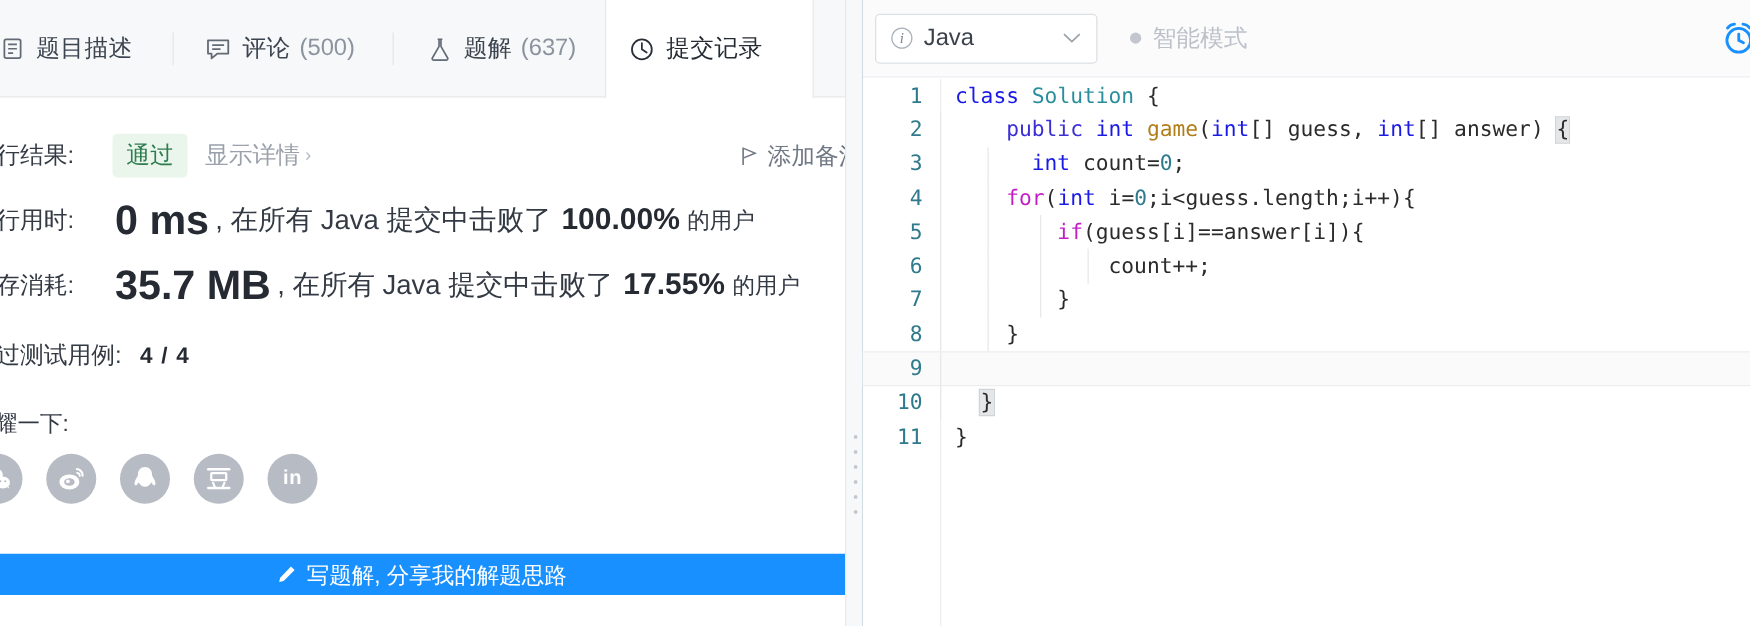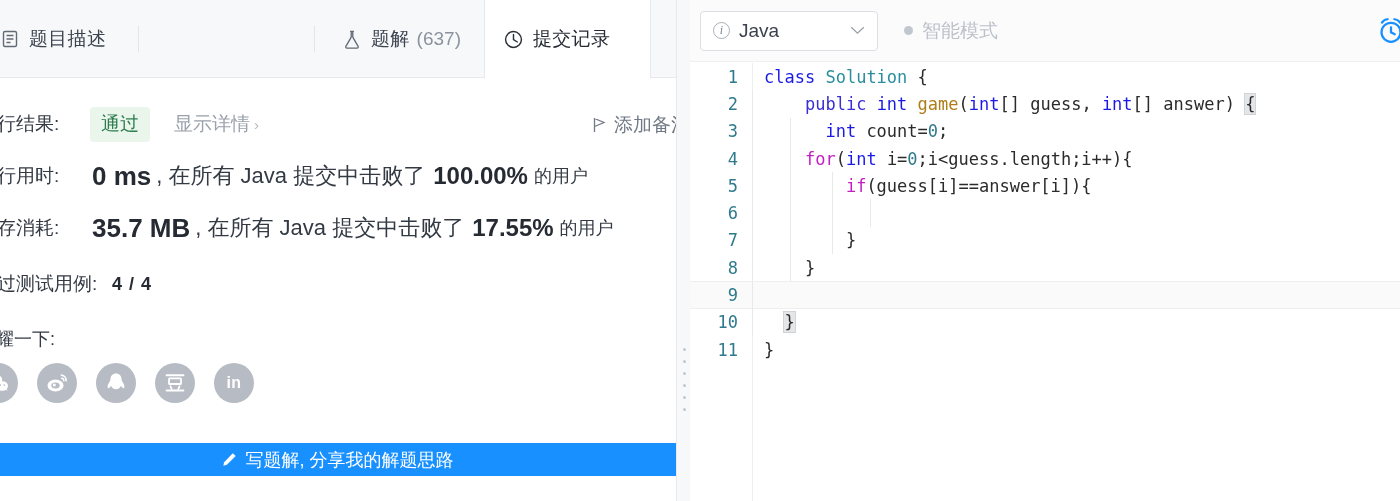--- a/index.html
+++ b/index.html
@@ -59,32 +59,32 @@
     width: 104px; margin-left: -22px;
     white-space: nowrap; flex: none;
   }
   .row1 { margin-top: 22px; position: relative; }
   .badge-pass {
     background: #eaf5ec; color: #2e7d4f;
     font-size: 19px; padding: 4px 11px 5px; border-radius: 4px;
     margin-left: 8px;
   }
   .show-detail {
-    font-size: 19px; color: #9aa1ab; margin-left: 24px; cursor: pointer;
+    font-size: 19px; color: #9aa1ab; margin-left: 14px; cursor: pointer;
     display: flex; align-items: center; gap: 4px;
   }
   .show-detail .chev { font-size: 15px; color:#b4bac2; }
   .add-note {
     position: absolute; right: -14px; top: 11px;
     display: flex; align-items: center; gap: 7px;
     font-size: 19px; color: #707985; cursor: pointer; white-space: nowrap;
   }
 
   .metric-row { margin-top: 6px; }
-  .m-big { font-size: 26px; font-weight: bold; color: #262b33; margin-left: 10px; white-space:nowrap;}
+  .m-big { font-size: 33px; font-weight: bold; color: #262b33; margin-left: 10px; white-space:nowrap;}
   .m-mid { font-size: 22px; color: #333a44; margin-left: 5px; white-space:nowrap;}
   .m-pct { font-size: 24px; font-weight: bold; color: #262b33; margin: 0 6px 0 8px; white-space:nowrap;}
   .m-tail { font-size: 18px; color:#333a44; white-space:nowrap;}
 
   .cases-row { margin-top: 10px; }
   .cases-label { width: 124px !important; }
   .cases-val { font-size: 18px; font-weight: bold; color:#262b33; margin-left: 10px; letter-spacing:1px;}
 
   .brag-label {
     margin-top: 20px; margin-left: -22px;
@@ -208,20 +208,30 @@
         <div class="tab" style="left: -18px; width: 150px;">
           <span class="tab-icon">
             <svg width="20" height="20" viewBox="0 0 20 20">
               <rect x="3.5" y="2.5" width="13" height="15" rx="1.5" fill="none" stroke="#626a76" stroke-width="1.4"></rect>
               <path d="M6.5 6.5h7M6.5 10h7M6.5 13.5h4" stroke="#626a76" stroke-width="1.3"></path>
             </svg>
           </span>
           <span class="tlabel">题目描述</span>
         </div>
         <div class="tab-sep" style="left: 138px;"></div>
+        <div class="tab" style="left: 146px; width: 162px;">
+          <span class="tab-icon">
+            <svg width="21" height="21" viewBox="0 0 22 22">
+              <path d="M2.5 3.5h17v11h-9l-5 4v-4h-3z" fill="none" stroke="#626a76" stroke-width="1.5" stroke-linejoin="round"></path>
+              <path d="M6 7.5h10M6 10.8h7" stroke="#626a76" stroke-width="1.4"></path>
+            </svg>
+          </span>
+          <span class="tlabel">评论</span>
+          <span class="tcount">(500)</span>
+        </div>
         <div class="tab-sep" style="left: 314px;"></div>
         <div class="tab" style="left: 324px; width: 146px;">
           <span class="tab-icon">
             <svg width="20" height="21" viewBox="0 0 20 22">
               <path d="M8 2.5h4M9.2 2.5v6L3.6 18.2a1.2 1.2 0 0 0 1 1.8h10.8a1.2 1.2 0 0 0 1-1.8L10.8 8.5v-6" fill="none" stroke="#626a76" stroke-width="1.4" stroke-linejoin="round"></path>
             </svg>
           </span>
           <span class="tlabel">题解</span>
           <span class="tcount">(637)</span>
         </div>
@@ -398,20 +408,21 @@
             <span class="ind" style="left:100px"></span>
             <span class="ind" style="left:142px"></span>
             <span class="ctext"><span class="plain">        </span><span class="k-flow">if</span><span class="plain">(guess[i]==answer[i]){</span></span>
           </div>
           <div class="cline">
             <span class="lnum">6</span>
             <span class="ind" style="left:62px"></span>
             <span class="ind" style="left:100px"></span>
             <span class="ind" style="left:142px"></span>
             <span class="ind" style="left:180px"></span>
+            <span class="ctext"><span class="plain">            count++;</span></span>
           </div>
           <div class="cline">
             <span class="lnum">7</span>
             <span class="ind" style="left:62px"></span>
             <span class="ind" style="left:100px"></span>
             <span class="ind" style="left:142px"></span>
             <span class="ctext"><span class="plain">        }</span></span>
           </div>
           <div class="cline">
             <span class="lnum">8</span>

